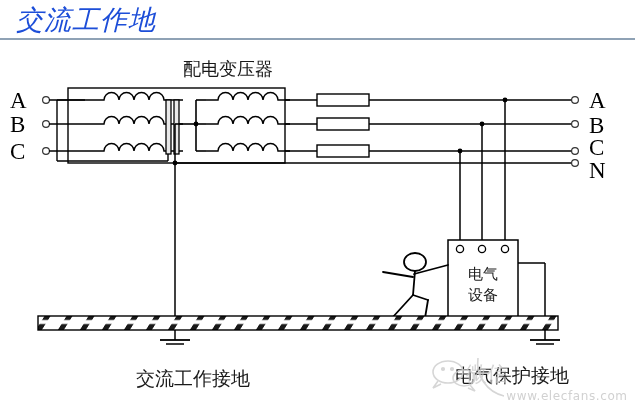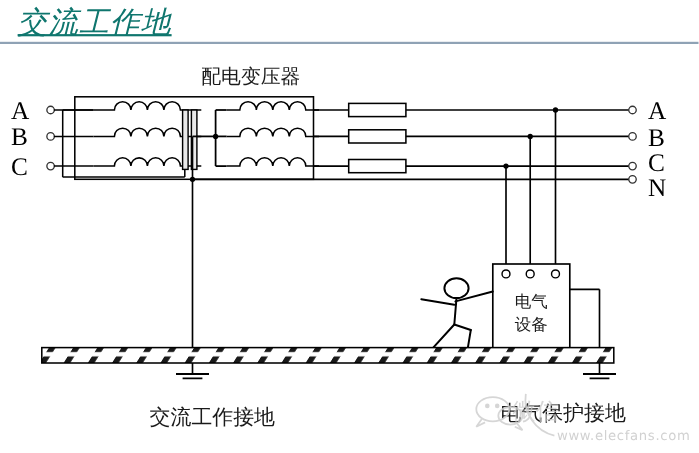--- a/index.html
+++ b/index.html
@@ -20,25 +20,24 @@
     width: 635px;
     height: 412px;
     background: #ffffff;
   }
   #title-text {
     position: absolute;
     left: 16px;
     top: 2px;
     font-size: 27px;
     font-style: italic;
-    color: #0f766e;
+    color: #1d4ed8;
     font-family: "Liberation Serif", "DejaVu Serif", serif;
     letter-spacing: 1px;
     white-space: nowrap;
-    text-decoration: underline;
   }
   #title-rule {
     position: absolute;
     left: 0;
     top: 38px;
     width: 635px;
     height: 2px;
     background: #8fa2b5;
   }
   svg#diagram {

